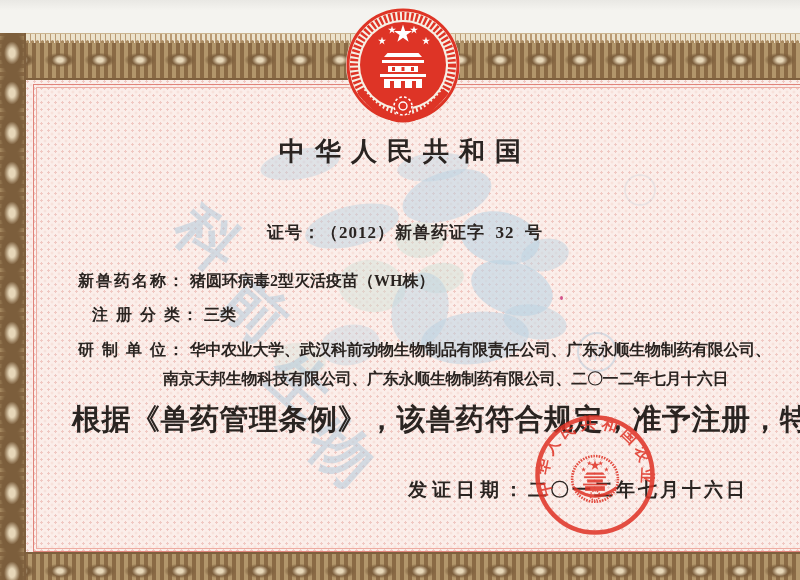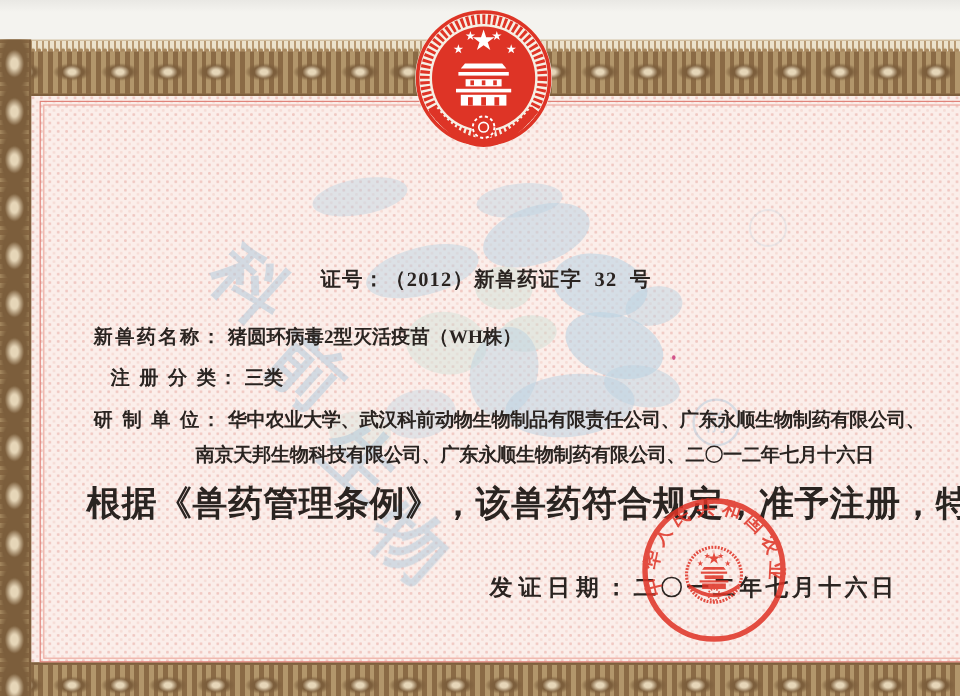--- a/index.html
+++ b/index.html
@@ -145,20 +145,21 @@
       <rect x="48" y="78" width="4" height="7"></rect>
         <rect x="59" y="78" width="4" height="7"></rect>
         <rect x="70" y="78" width="4" height="7"></rect>
     </g>
     <path d="M18 88 Q40 116 61 116 Q82 116 104 88" fill="none" stroke="#de3426" stroke-width="7"></path>
     <circle cx="61" cy="103" r="10" fill="#de3426"></circle>
     <circle cx="61" cy="103" r="9" fill="none" stroke="#ffffff" stroke-width="1.6" stroke-dasharray="2.6 2.2"></circle>
     <circle cx="61" cy="103" r="4" fill="none" stroke="#ffffff" stroke-width="1.4"></circle>
   </svg>
 
+  <div class="txt country">中华人民共和国</div>
   <div class="txt cert-no">证号：（2012）新兽药证字  32  号</div>
 
   <div class="txt row row1">
     <span class="lbl">新兽药名称</span><span>：</span><span class="val">猪圆环病毒2型灭活疫苗（WH株）</span>
   </div>
   <div class="txt row row2">
     <span class="lbl">注 册 分 类</span><span>：</span><span class="val">三类</span>
   </div>
   <div class="txt row row3">
     <span class="lbl">研 制 单 位</span><span>：</span><span class="val">华中农业大学、武汉科前动物生物制品有限责任公司、广东永顺生物制药有限公司、</span>

